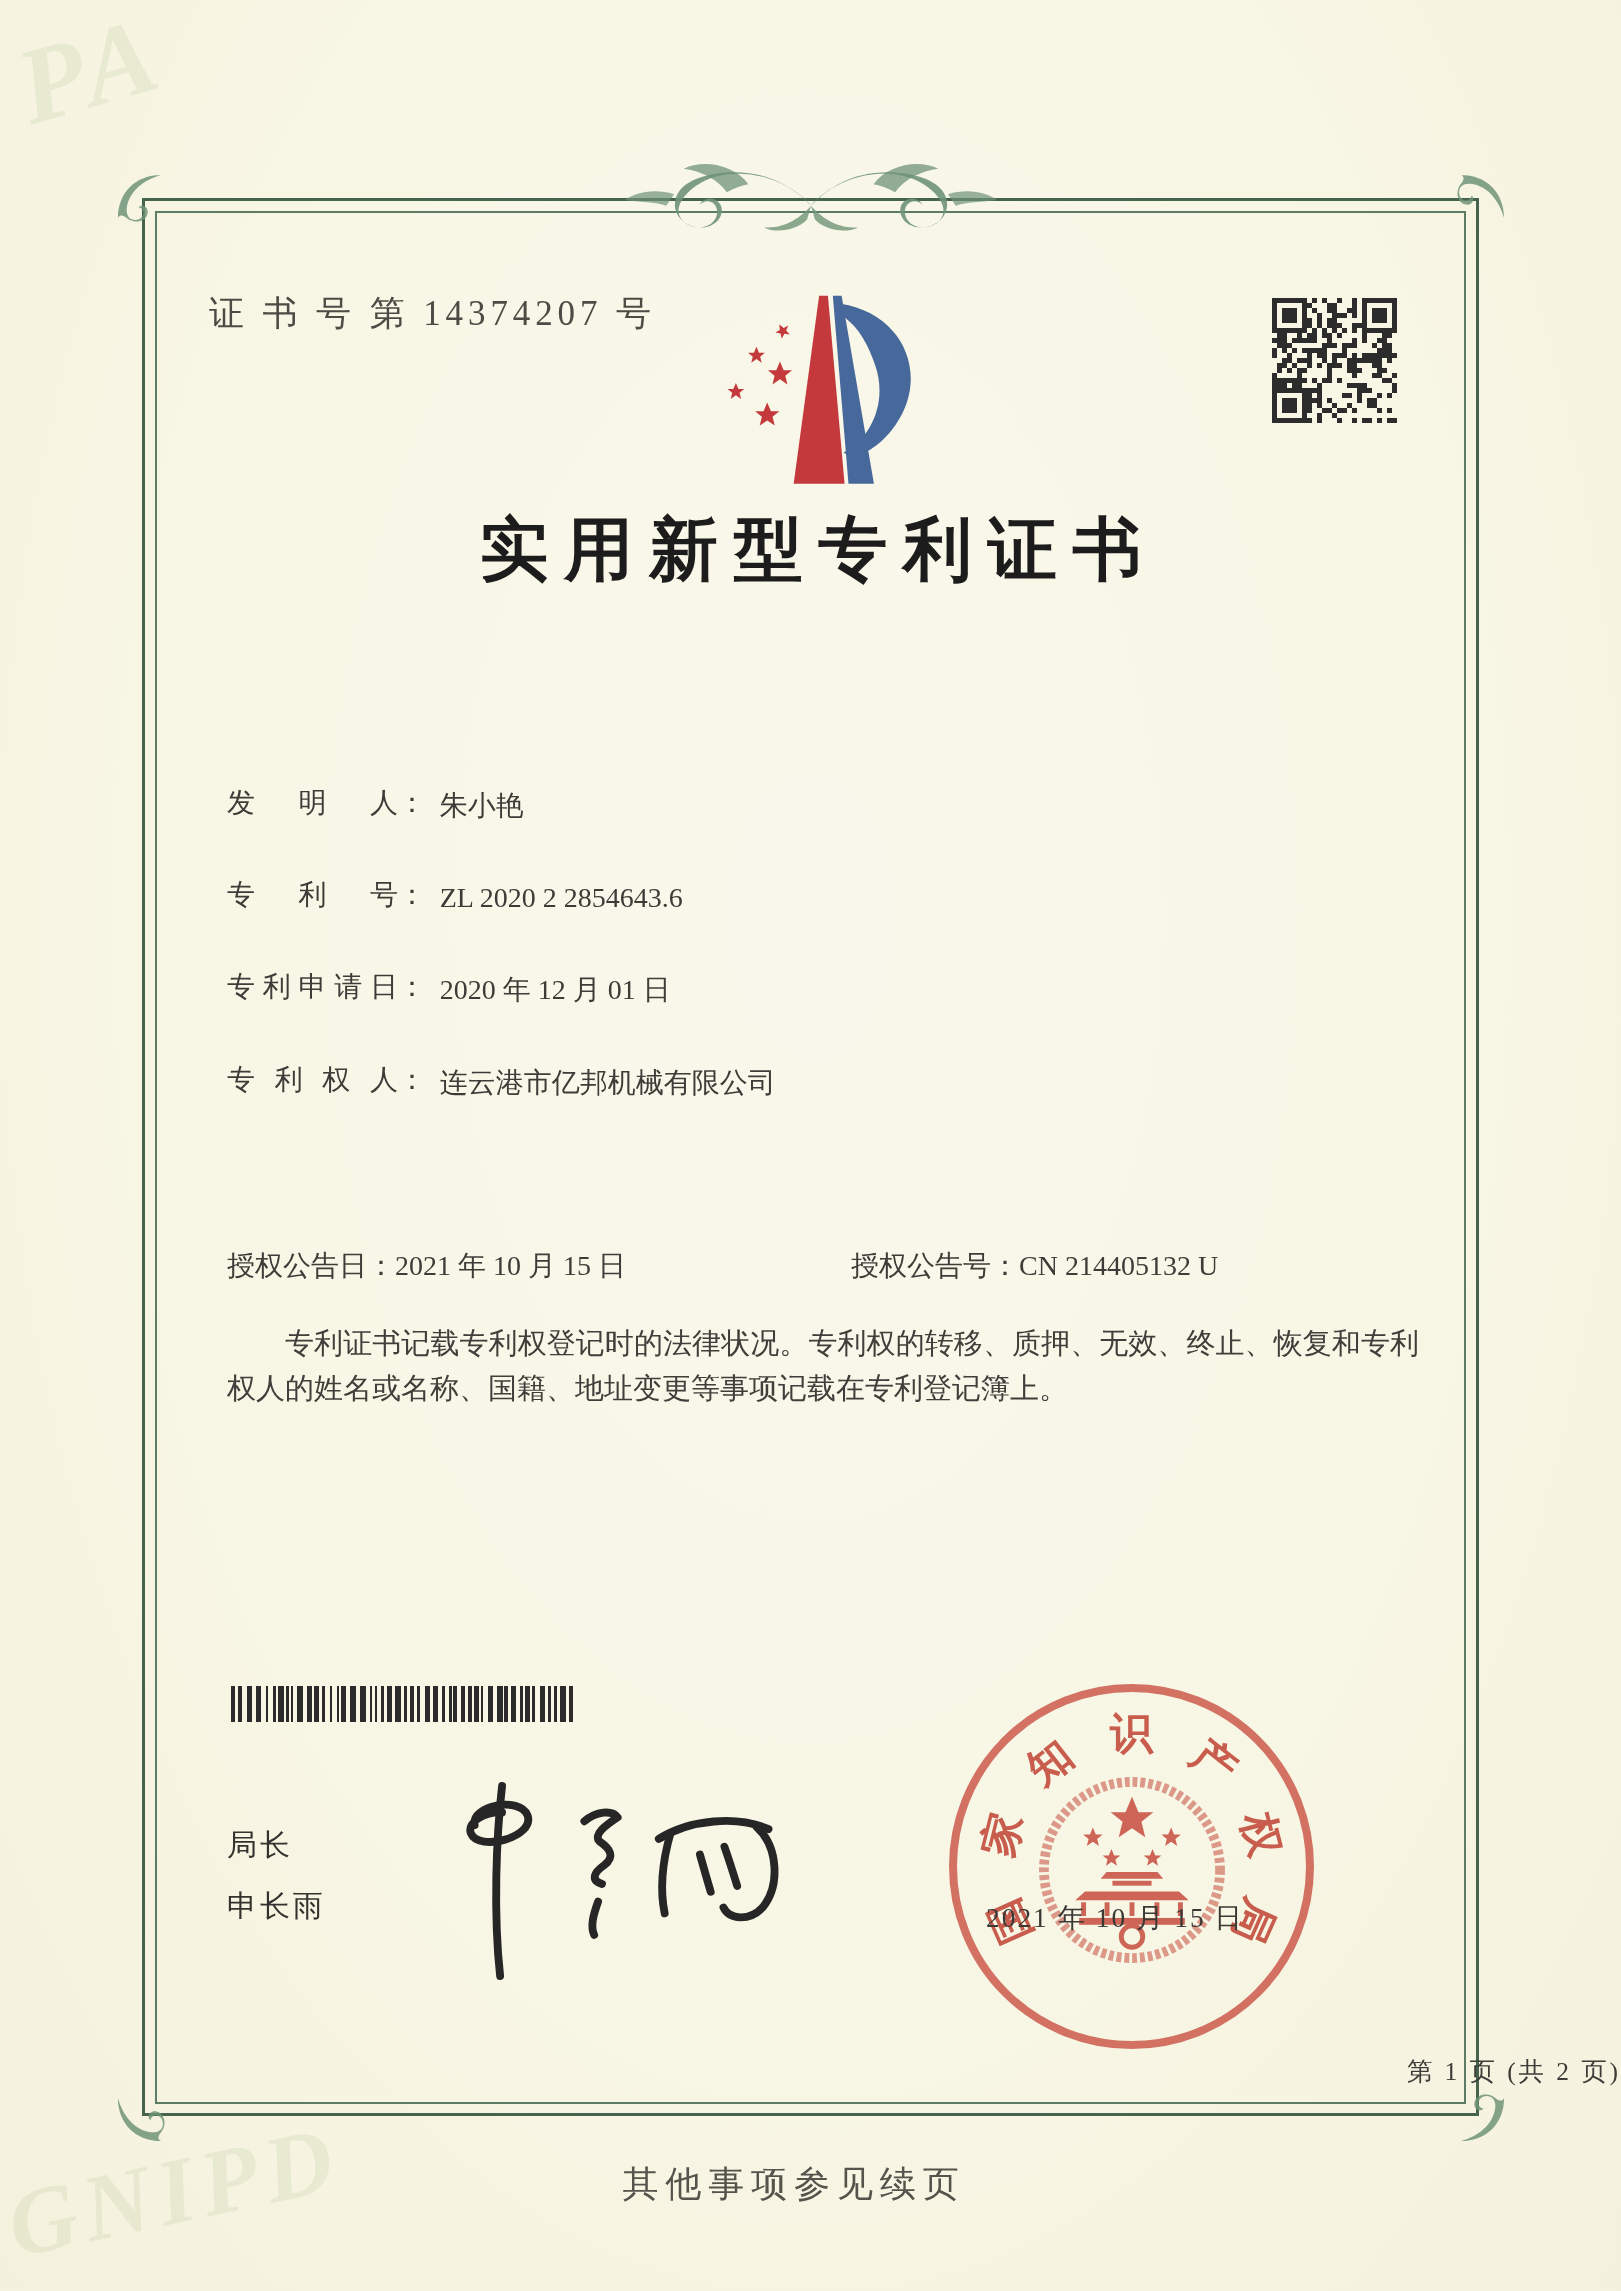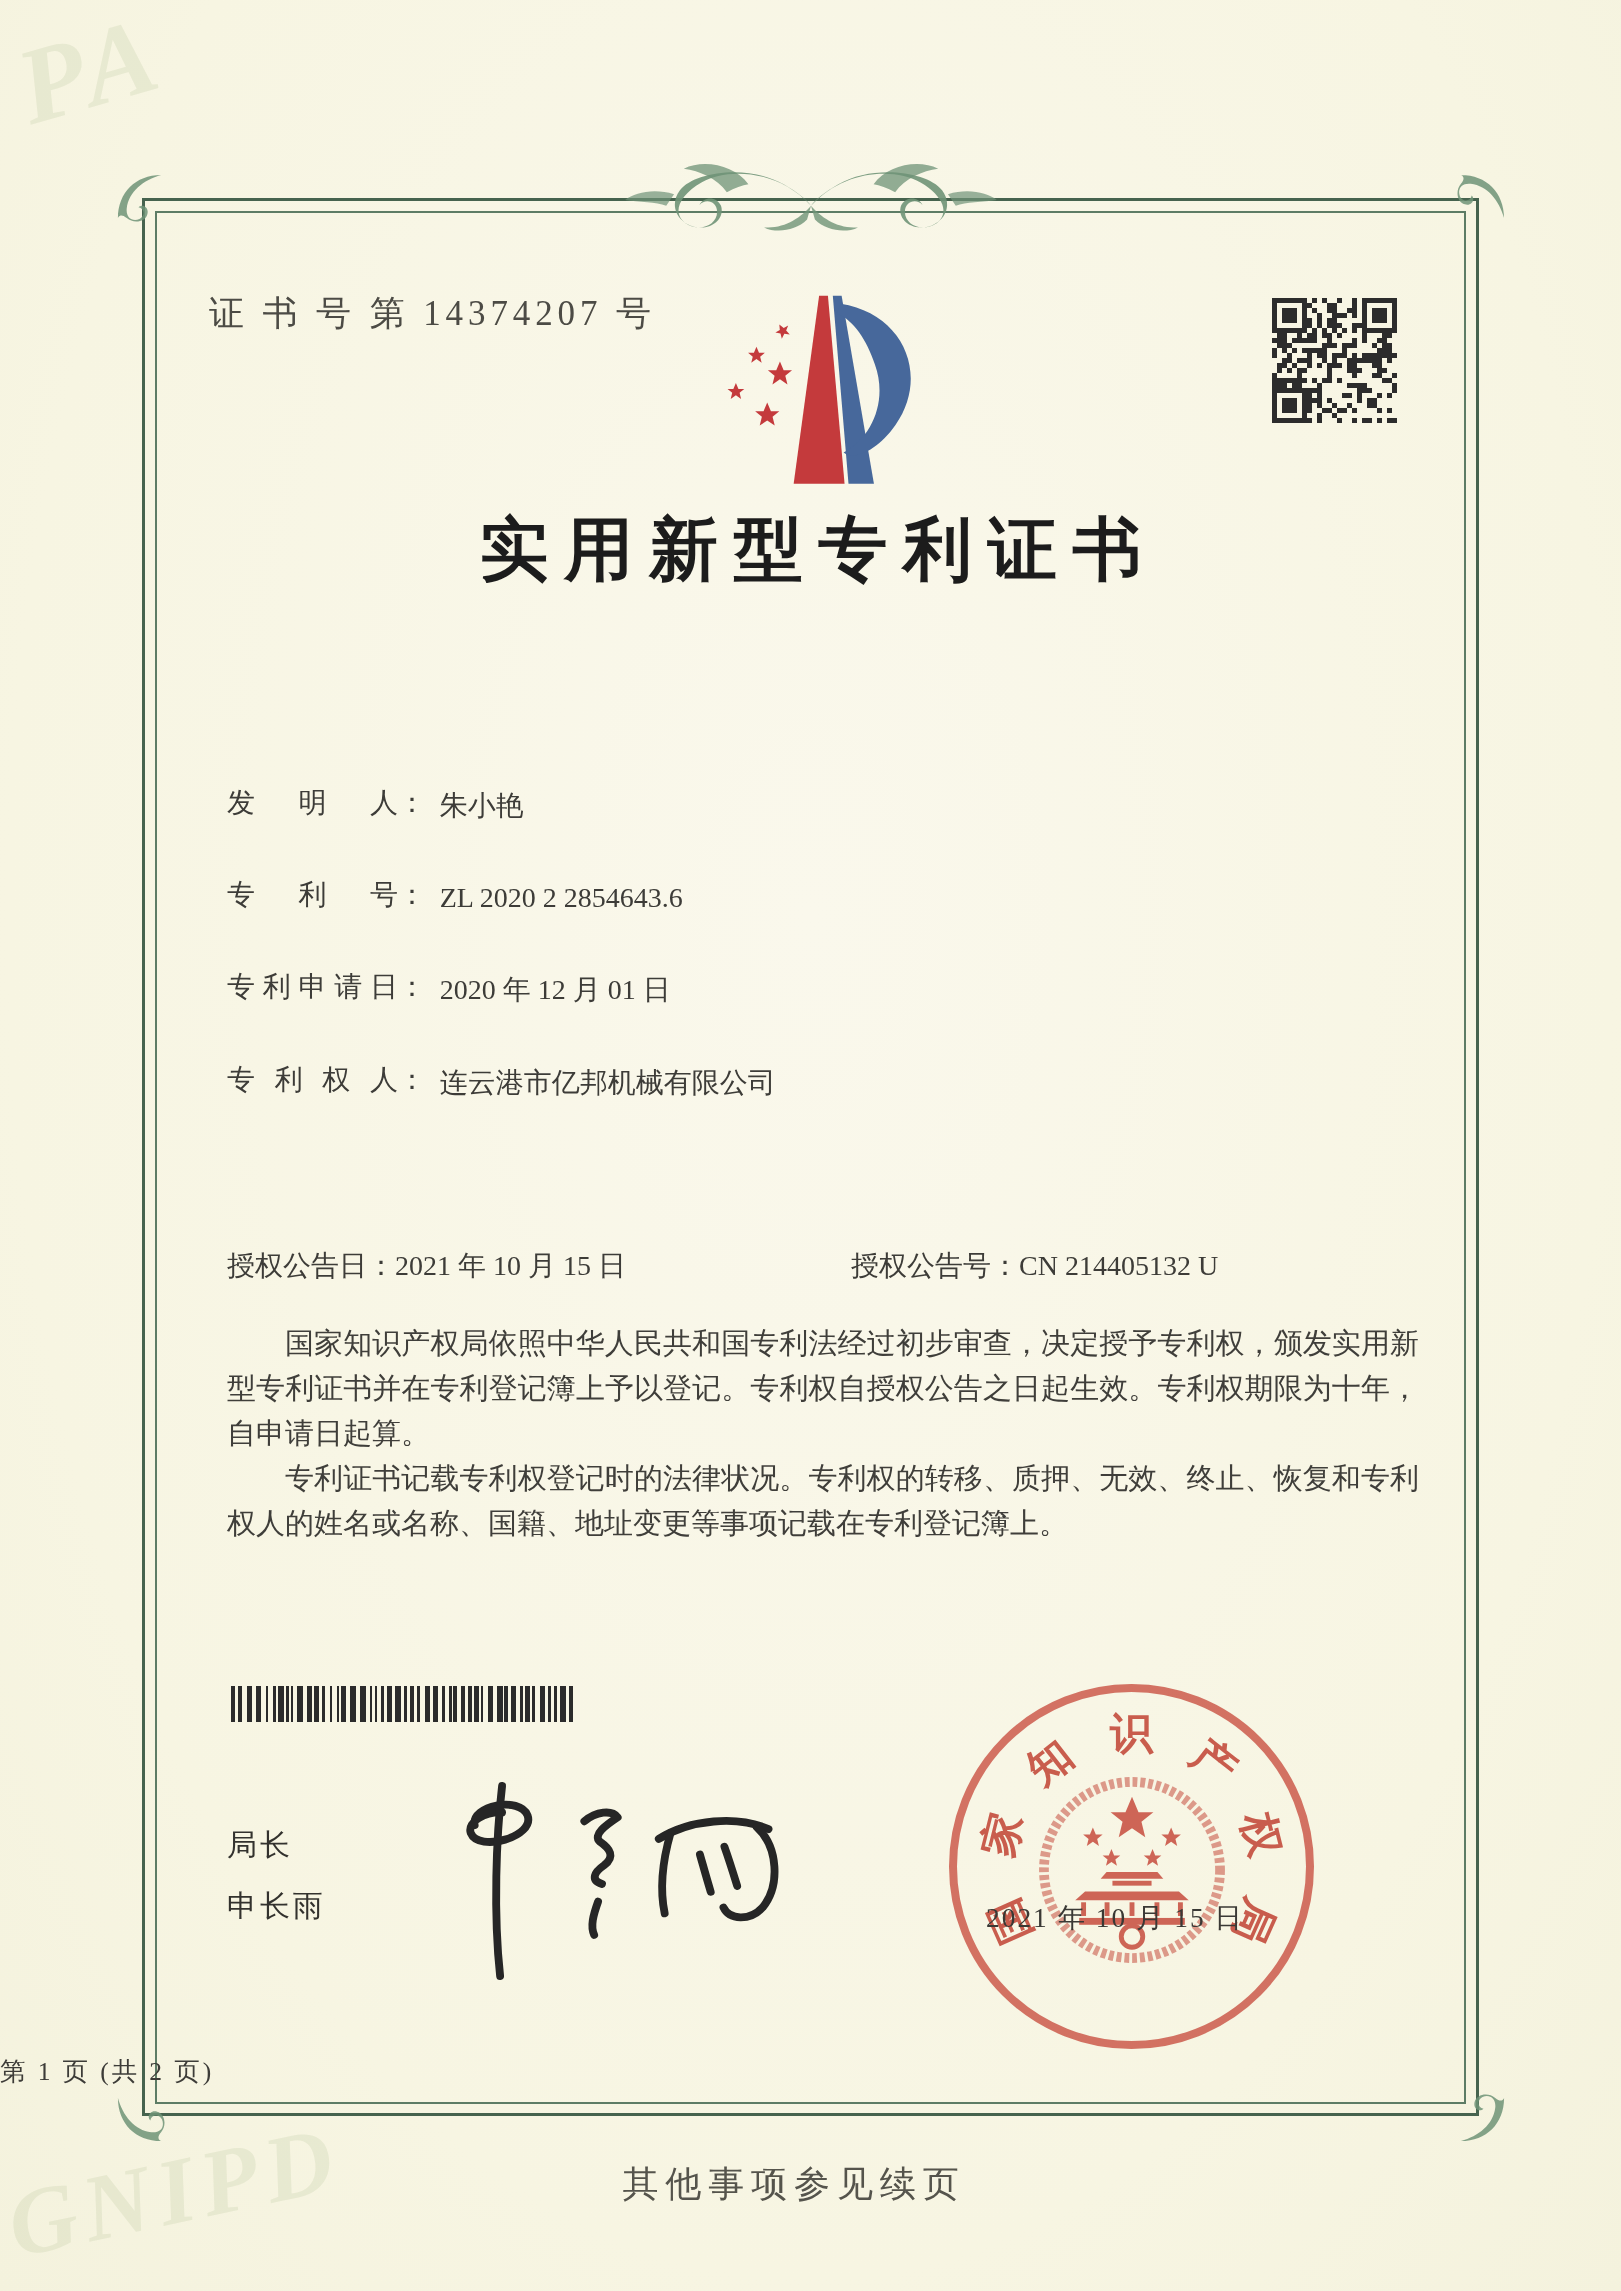--- a/index.html
+++ b/index.html
@@ -54,21 +54,21 @@
     border:8.8px solid rgba(201,64,52,.78);box-sizing:border-box;opacity:.92;
     mix-blend-mode:multiply;}
   .seal-char{position:absolute;left:50%;top:50%;font-size:43px;font-weight:700;
     color:rgba(196,58,46,.88);font-family:"Liberation Sans","DejaVu Sans",sans-serif;}
   .seal-emblem{position:absolute;left:50%;top:51%;width:225px;height:225px;
     transform:translate(-50%,-50%);}
   .seal-date{position:absolute;left:986px;top:1900px;font-size:27.4px;color:#3a3935;
     letter-spacing:2px;white-space:nowrap;z-index:5;}
 
   
-  .page-footer{position:absolute;left:0;top:2054px;width:1621px;text-align:left;
+  .page-footer{position:absolute;left:0;top:2054px;width:1621px;text-align:right;
     font-size:25.5px;color:#3d3c38;letter-spacing:2.9px;}
   .continuation{position:absolute;left:0;top:2160px;width:1588px;text-align:center;
     font-size:36px;color:#55544c;letter-spacing:6.9px;}
 </style>
 </head>
 <body>
 
 <div class="page">
 
   <div class="wm" style="left:17.6px;top:7.8px;font-size:108px;transform:rotate(-16deg);">PA</div>
@@ -456,21 +456,20 @@
   </div>
 
   <div class="grant-pair" style="left:227px;top:1247px;">
     <span>授权公告日</span><span>：</span><span>2021 年 10 月 15 日</span>
   </div>
   <div class="grant-pair" style="left:851px;top:1247px;">
     <span>授权公告号</span><span>：</span><span>CN 214405132 U</span>
   </div>
 
   <div class="body-text">
-    <p>国家知识产权局依照中华人民共和国专利法经过初步审查，决定授予专利权，颁发实用新型专利证书并在专利登记簿上予以登记。专利权自授权公告之日起生效。专利权期限为十年，自申请日起算。</p>
     <p>专利证书记载专利权登记时的法律状况。专利权的转移、质押、无效、终止、恢复和专利权人的姓名或名称、国籍、地址变更等事项记载在专利登记簿上。</p>
   </div>
 
   <div class="barcode" id="barcode">
       <div class="bar" style="left: 0px; width: 3.9px;"></div>
       <div class="bar" style="left: 6.9px; width: 3.9px;"></div>
       <div class="bar" style="left: 15.7px; width: 4.9px;"></div>
       <div class="bar" style="left: 24.5px; width: 5.9px;"></div>
       <div class="bar" style="left: 35px; width: 2px;"></div>
       <div class="bar" style="left: 42px; width: 2.9px;"></div>

